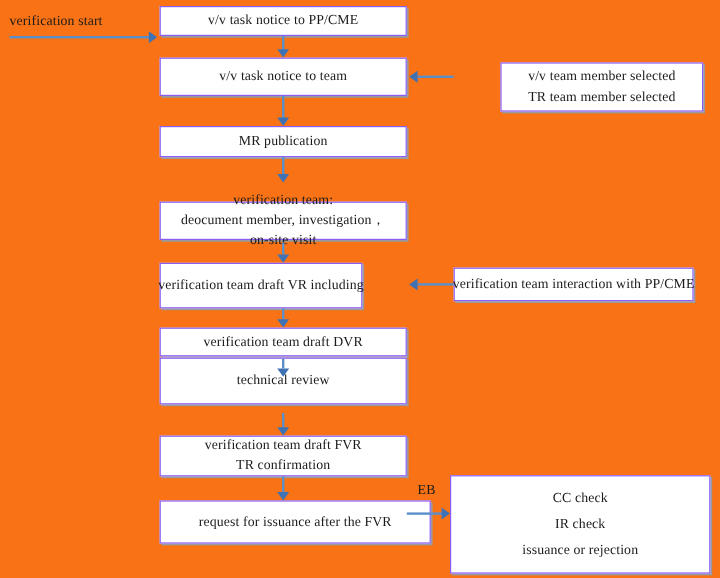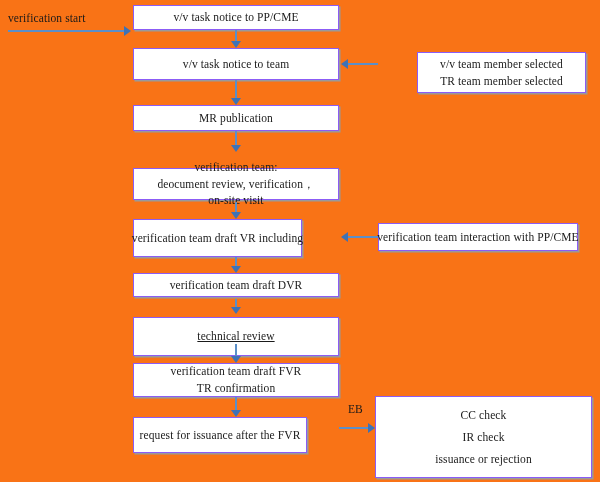--- a/index.html
+++ b/index.html
@@ -104,42 +104,42 @@
   <div class="box" style="left:133px; top:48px; width:206px; height:32px;">
     <span class="line">v/v task notice to team</span>
   </div>
 
   <div class="box" style="left:133px; top:105px; width:206px; height:26px;">
     <span class="line">MR publication</span>
   </div>
 
   <div class="box" style="left:133px; top:152px; width:206px; height:32px;margin-top:16px;">
     <span class="line">verification team:</span>
-    <span class="line">deocument review, verification，</span>
+    <span class="line">deocument member, investigation，</span>
     <span class="line">on-site visit</span>
   </div>
 
   <div class="box" style="left:133px; top:219px; width:169px; height:38px;">
     <span class="line">verification team draft VR including</span>
   </div>
 
   <div class="box" style="left:133px; top:273px; width:206px; height:24px;">
     <span class="line">verification team draft DVR</span>
   </div>
 
-  <div class="box" style="left:133px; top:317px; width:206px; height:39px;text-decoration:underline;">
+  <div class="box" style="left:133px; top:298px; width:206px; height:39px;">
     <span class="line">technical review</span>
   </div>
 
   <div class="box" style="left:133px; top:363px; width:206px; height:34px;">
     <span class="line">verification team draft FVR</span>
     <span class="line">TR confirmation</span>
   </div>
 
-  <div class="box" style="left:133px; top:417px; width:174px; height:36px;">
+  <div class="box" style="left:133px; top:417px; width:226px; height:36px;">
     <span class="line">request for issuance after the FVR</span>
   </div>
 
   <div class="vline" style="left:235px; top:30px; height:12px;"></div>
   <div class="arrow-down" style="left:231px; top:41px;"></div>
 
   <div class="vline" style="left:235px; top:80px; height:19px;"></div>
   <div class="arrow-down" style="left:231px; top:98px;"></div>
 
   <div class="vline" style="left:235px; top:131px; height:14px;"></div>

